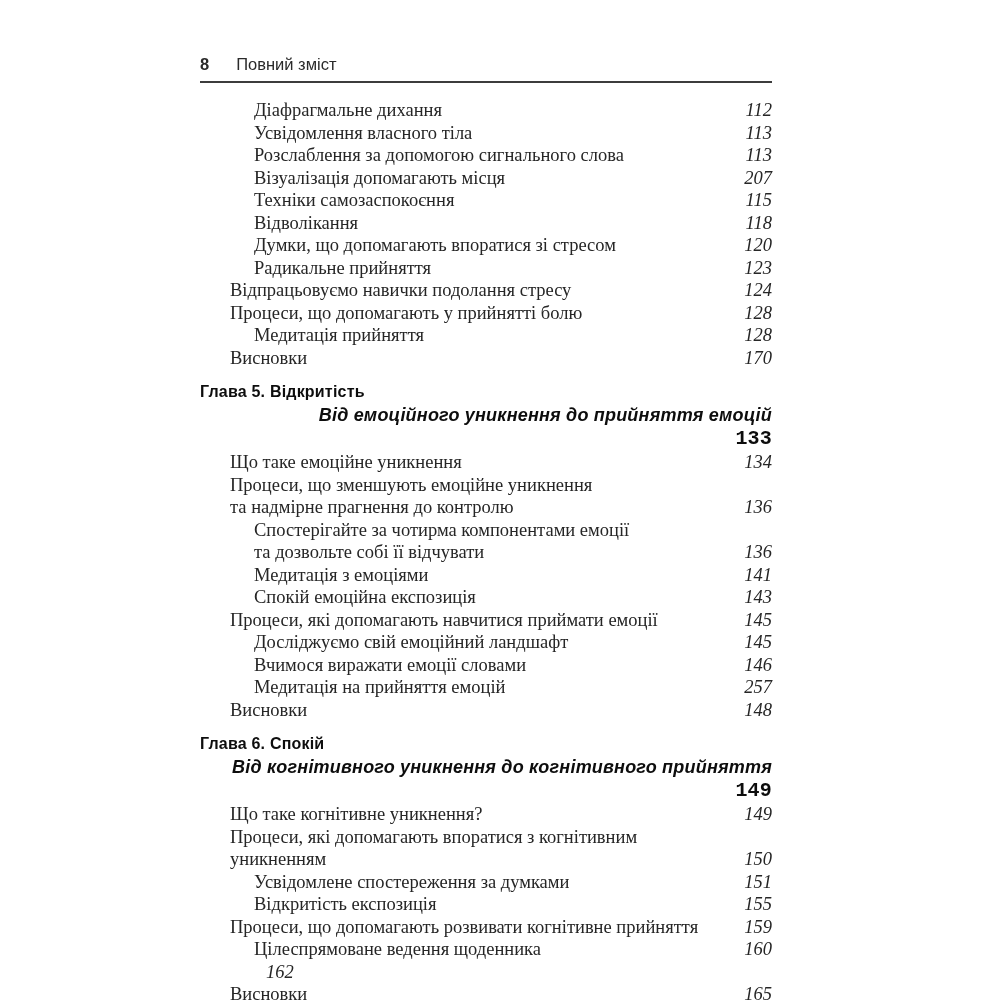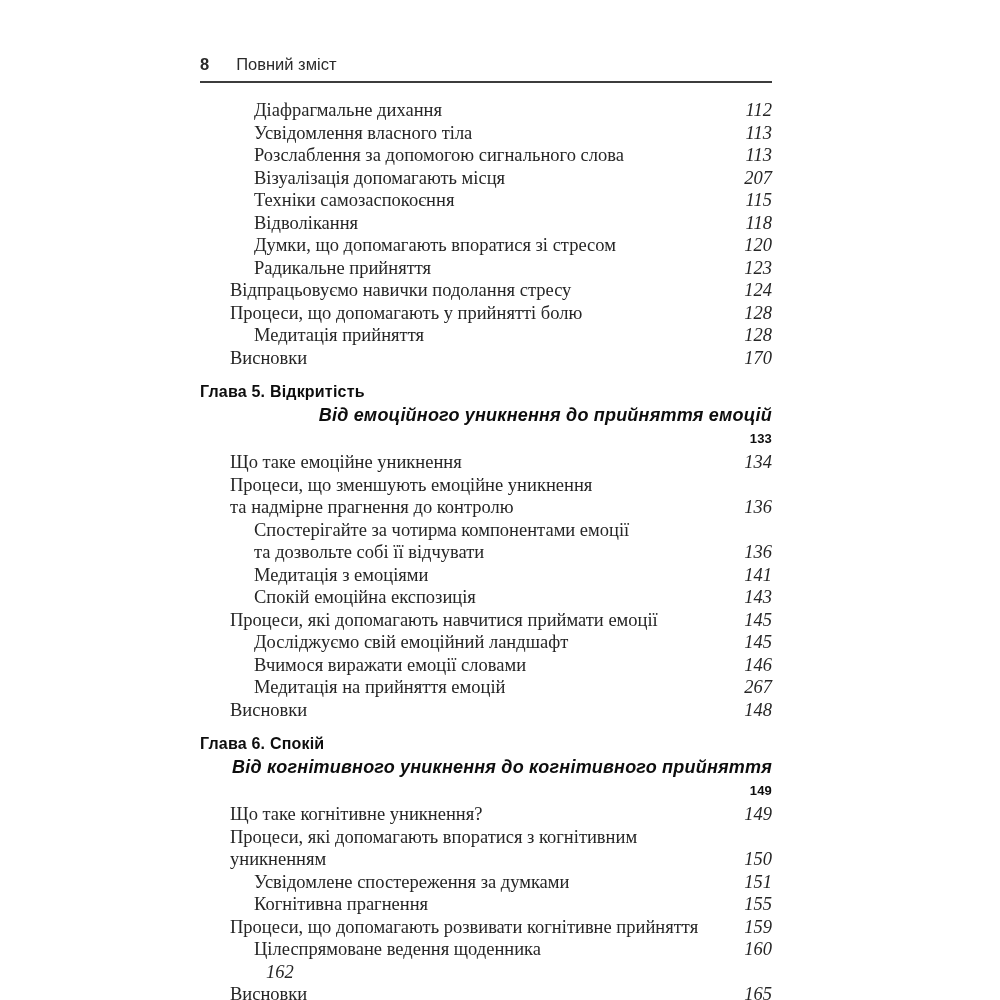--- a/index.html
+++ b/index.html
@@ -56,24 +56,24 @@
     font-family: "Liberation Sans", sans-serif;
     font-weight: bold;
     font-style: italic;
     font-size: 18px;
     line-height: 24px;
     letter-spacing: 0.2px;
     color: #0d0d0d;
     flex-direction: column;
   }
   .subtitle .pg {
-    font-family: Liberation Sans, sans-serif;
+    font-family: Liberation Mono, monospace;
     font-style: normal;
     font-weight: bold;
-    font-size: 13px;
+    font-size: 20px;
   }
 </style>
 </head>
 <body>
 
 <div class="content">
   <header class="running-header">
     <span class="pagenum">8</span>
     <span class="htitle">Повний зміст</span>
   </header>
@@ -183,21 +183,21 @@
     <span class="pg">145</span>
   </div>
 
   <div class="row item lvl2">
     <span class="titles">Вчимося виражати емоції словами</span>
     <span class="pg">146</span>
   </div>
 
   <div class="row item lvl2">
     <span class="titles">Медитація на прийняття емоцій</span>
-    <span class="pg">267</span>
+    <span class="pg">257</span>
   </div>
 
   <div class="row item lvl1">
     <span class="titles">Висновки</span>
     <span class="pg">148</span>
   </div>
 
   <div class="row chapter lvl0">
     <span class="titles">Глава 6. Спокій</span>
     <span class="pg"></span>
@@ -217,21 +217,21 @@
     <span class="titles">Процеси, які допомагають впоратися з когнітивним<br>уникненням</span>
     <span class="pg">150</span>
   </div>
 
   <div class="row item lvl2">
     <span class="titles">Усвідомлене спостереження за думками</span>
     <span class="pg">151</span>
   </div>
 
   <div class="row item lvl2">
-    <span class="titles">Когнітивна прагнення</span>
+    <span class="titles">Відкритість експозиція</span>
     <span class="pg">155</span>
   </div>
 
   <div class="row item lvl1">
     <span class="titles">Процеси, що допомагають розвивати когнітивне прийняття</span>
     <span class="pg">159</span>
   </div>
 
   <div class="row item lvl2">
     <span class="titles">Цілеспрямоване ведення щоденника</span>

